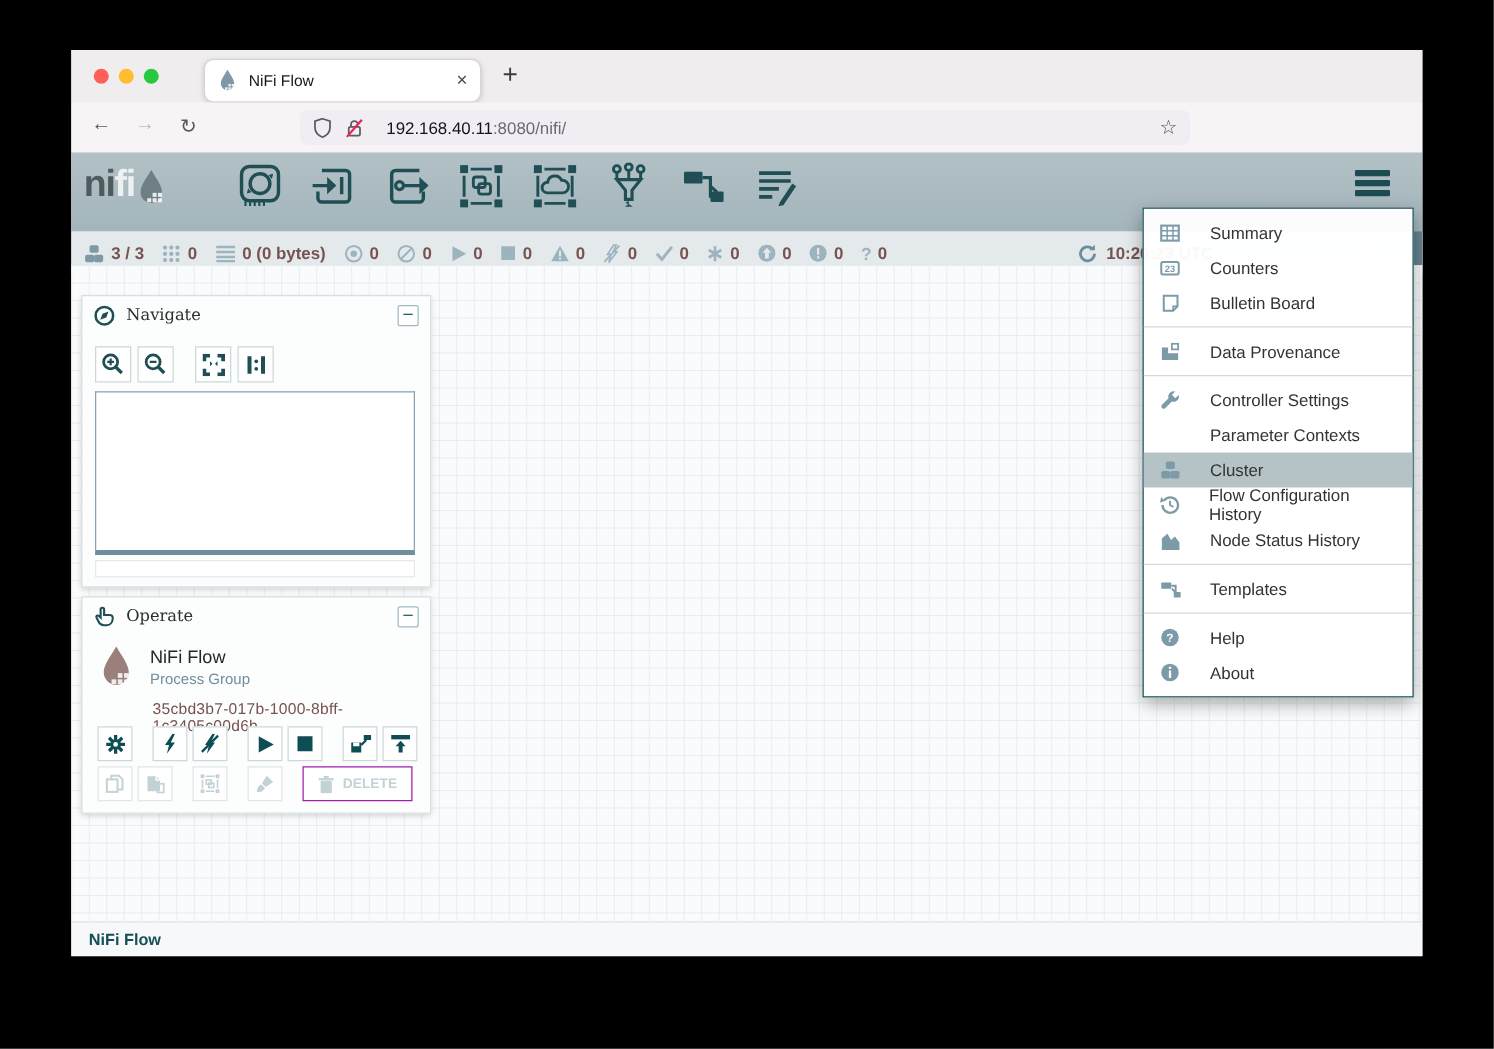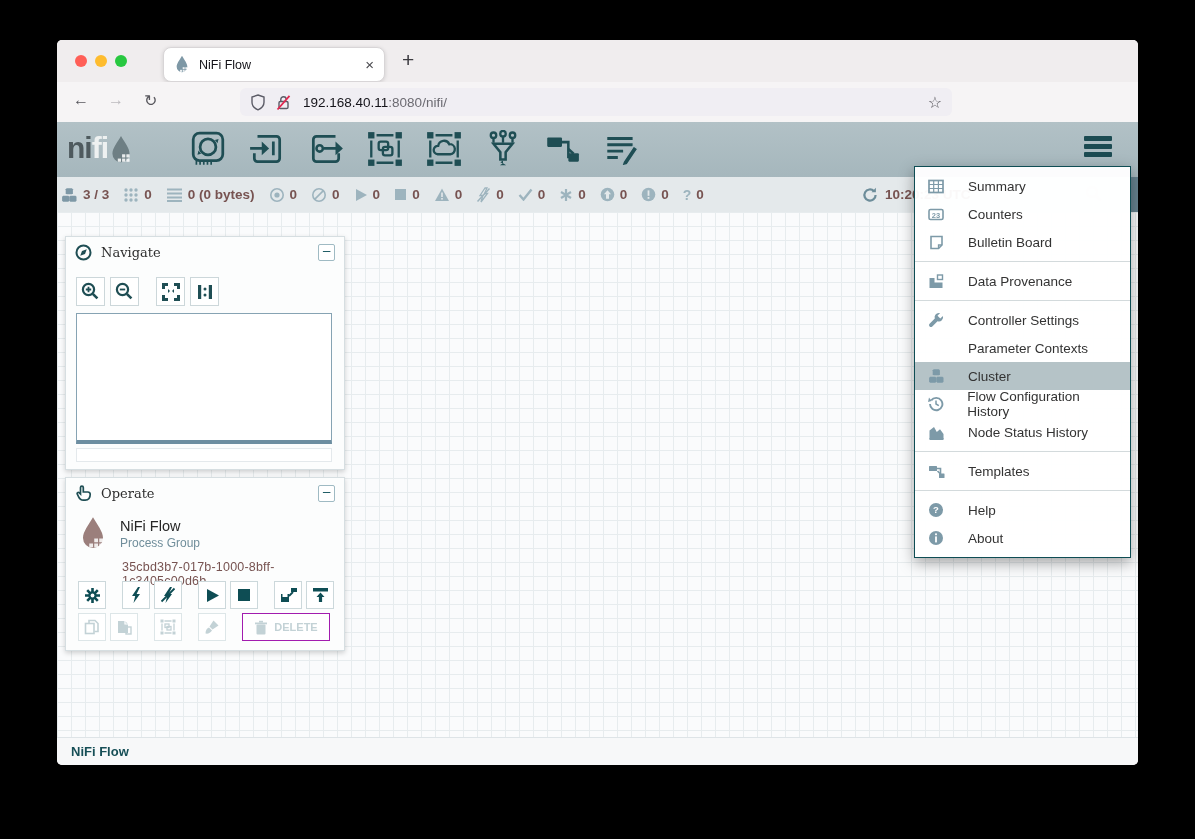--- a/index.html
+++ b/index.html
@@ -1,18 +1,18 @@
 <!DOCTYPE html>
 <html><head>
 <meta charset="utf-8">
 <style>
   html,body{margin:0;padding:0;}
   body{width:1195px;height:839px;background:#000;position:relative;overflow:hidden;
        font-family:"Liberation Sans",sans-serif;-webkit-font-smoothing:antialiased;}
-  #window{position:absolute;left:57px;top:40px;width:1081px;height:725px;border-radius:5px;
+  #window{position:absolute;left:57px;top:40px;width:1081px;height:725px;border-radius:0;
           overflow:hidden;background:#f1eeef;box-shadow:0 25px 70px rgba(0,0,0,.6);}
   
   .titlebar{position:absolute;left:0;top:0;width:100%;height:42px;background:#f0edee;}
   .traffic{position:absolute;left:18px;top:15px;display:flex;gap:8px;}
   .traffic span{width:12px;height:12px;border-radius:50%;display:block;}
   .tab{position:absolute;left:106px;top:7px;width:222px;height:35px;background:#fff;border-radius:8px;
        border:1px solid #d8d5d7;box-shadow:0 1px 4px rgba(0,0,0,.14);display:flex;align-items:center;
        padding:0 10px;gap:9px;box-sizing:border-box;}
   .tab-title{font-size:12.5px;color:#15141a;}
   .tab-close{margin-left:auto;font-size:15px;color:#4a4a4f;cursor:default;}
@@ -32,22 +32,22 @@
   .hamb-browser i{display:block;height:2px;background:#3f3e43;margin-bottom:3px;border-radius:1px;}
   
   .appbar{position:absolute;left:0;top:82px;width:100%;height:69px;background:linear-gradient(#b2c1c6,#a2b4ba);}
   .logo{position:absolute;left:10px;top:9px;display:flex;align-items:flex-end;font-weight:bold;
         font-size:30px;letter-spacing:-1px;line-height:34px;}
   .logo .ni{color:#4e5a5e;} .logo .fi{color:#eef1f1;}
   .tool-icons{position:absolute;left:132px;top:8px;display:flex;gap:21px;align-items:center;}
   .tool-icons .tbtn{width:38px;height:38px;display:flex;align-items:center;justify-content:center;}
   .app-menu-btn{position:absolute;right:26px;top:14px;width:28px;cursor:pointer;}
   .app-menu-btn i{display:block;height:5px;background:#1c4b52;margin-bottom:3px;border-radius:1px;}
-  .statusbar{position:absolute;left:0;top:137px;width:100%;height:35px;background:#e4e9eb;
-             display:flex;align-items:center;gap:14px;padding-left:4px;box-sizing:border-box;}
+  .statusbar{position:absolute;left:0;top:145px;width:100%;height:35px;background:#e4e9eb;
+             display:flex;align-items:center;gap:14px;padding-left:10px;box-sizing:border-box;}
   .stat{display:flex;align-items:center;gap:5px;font-size:13.5px;font-weight:bold;color:#775351;}
   .stat .sic{display:flex;align-items:center;}
   .status-right{position:absolute;left:805px;top:0;height:35px;display:flex;align-items:center;gap:7px;
                 font-size:13.5px;font-weight:bold;color:#775351;}
   .status-search{position:absolute;left:1028px;top:8px;opacity:.55;}
   .status-edge{position:absolute;right:0;top:0;width:7px;height:35px;background:#66828f;}
   .canvas{position:absolute;left:0;top:172px;width:100%;height:525px;background:#fafbfc;
           background-image:linear-gradient(#e7ecee 1px,transparent 1px),
                            linear-gradient(90deg,#e7ecee 1px,transparent 1px);
           background-size:14px 14px;}
@@ -129,21 +129,21 @@
             <path d="M8 1l6 2v5.2c0 3.8-3 6.3-6 7.6-3-1.3-6-3.8-6-7.6V3z" fill="none" stroke="#5b5b66" stroke-width="1.4"></path>
           </svg>
         </span>
       <span>
           <svg width="17" height="17" viewBox="0 0 17 17">
             <rect x="4" y="7.5" width="9" height="7" rx="1.3" fill="none" stroke="#5b5b66" stroke-width="1.4"></rect>
             <path d="M5.8 7.5V5.5a2.7 2.7 0 0 1 5.4 0" fill="none" stroke="#5b5b66" stroke-width="1.4"></path>
             <path d="M2.5 15.5 L14.5 1.8" stroke="#e22850" stroke-width="1.8"></path>
           </svg>
         </span>
-      <span style="margin-left:2px"><span class="url-host">192.168.40.11</span><span class="url-rest">:8080/nifi/</span></span>
+      <span style="margin-left:8px"><span class="url-host">192.168.40.11</span><span class="url-rest">:8080/nifi/</span></span>
       <span class="urlstar">☆</span>
     </div>
   </div>
 
   <div class="appbar">
     <div class="logo">
       <span class="ni">ni</span>
         <span class="fi">fi</span>
       <span id="logo-drop">
           <svg width="26" height="30" viewBox="0 0 24 28">

